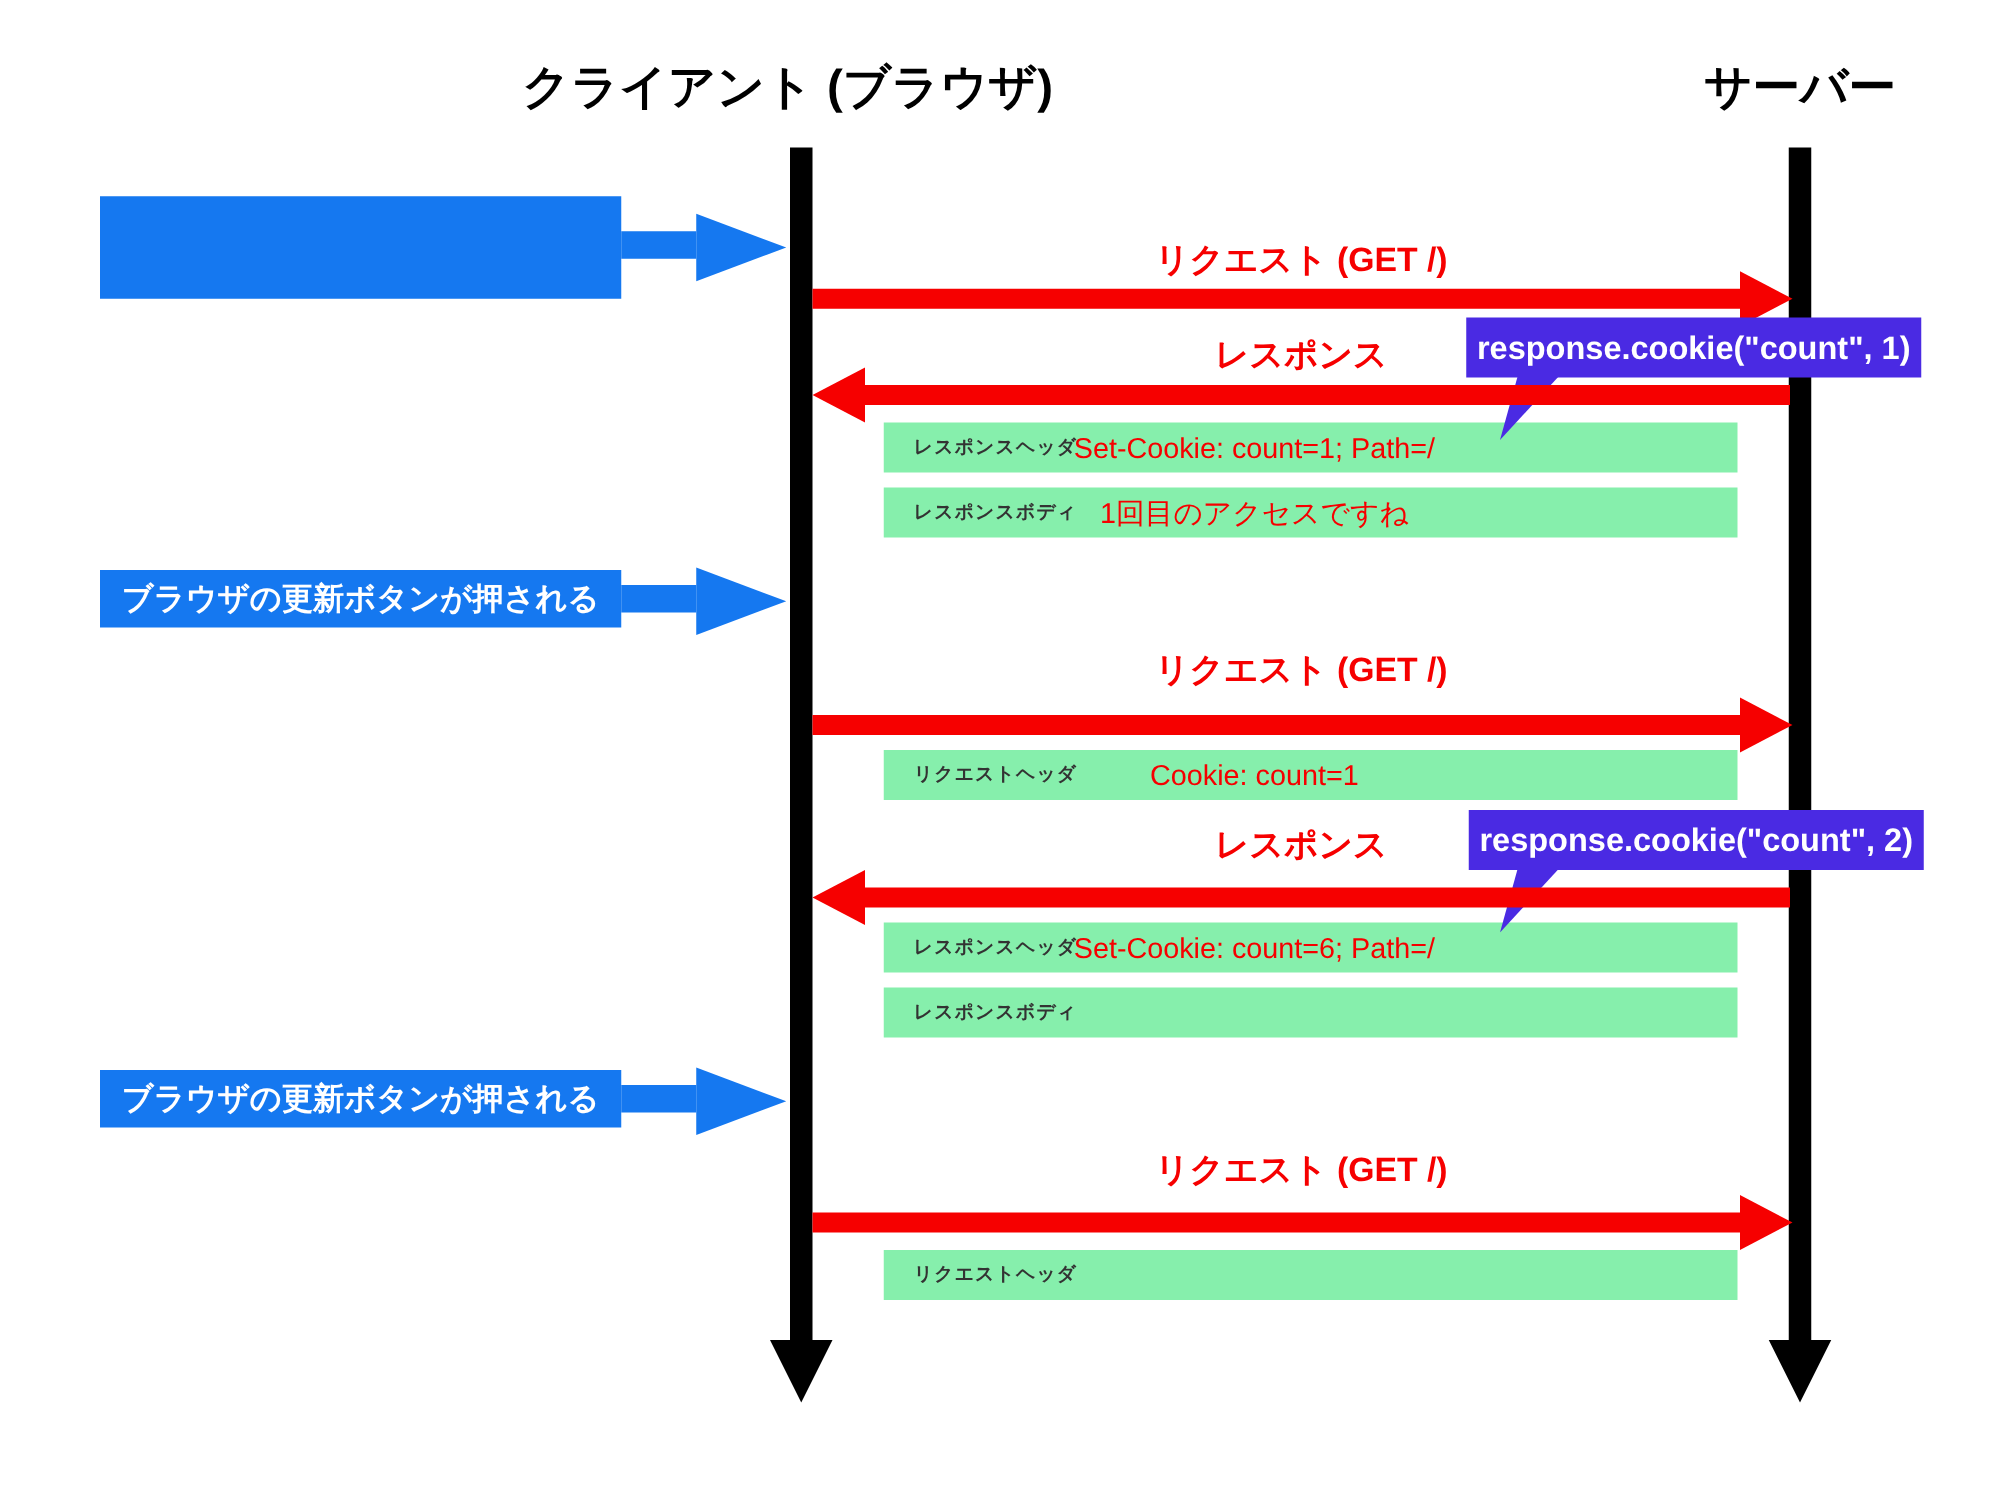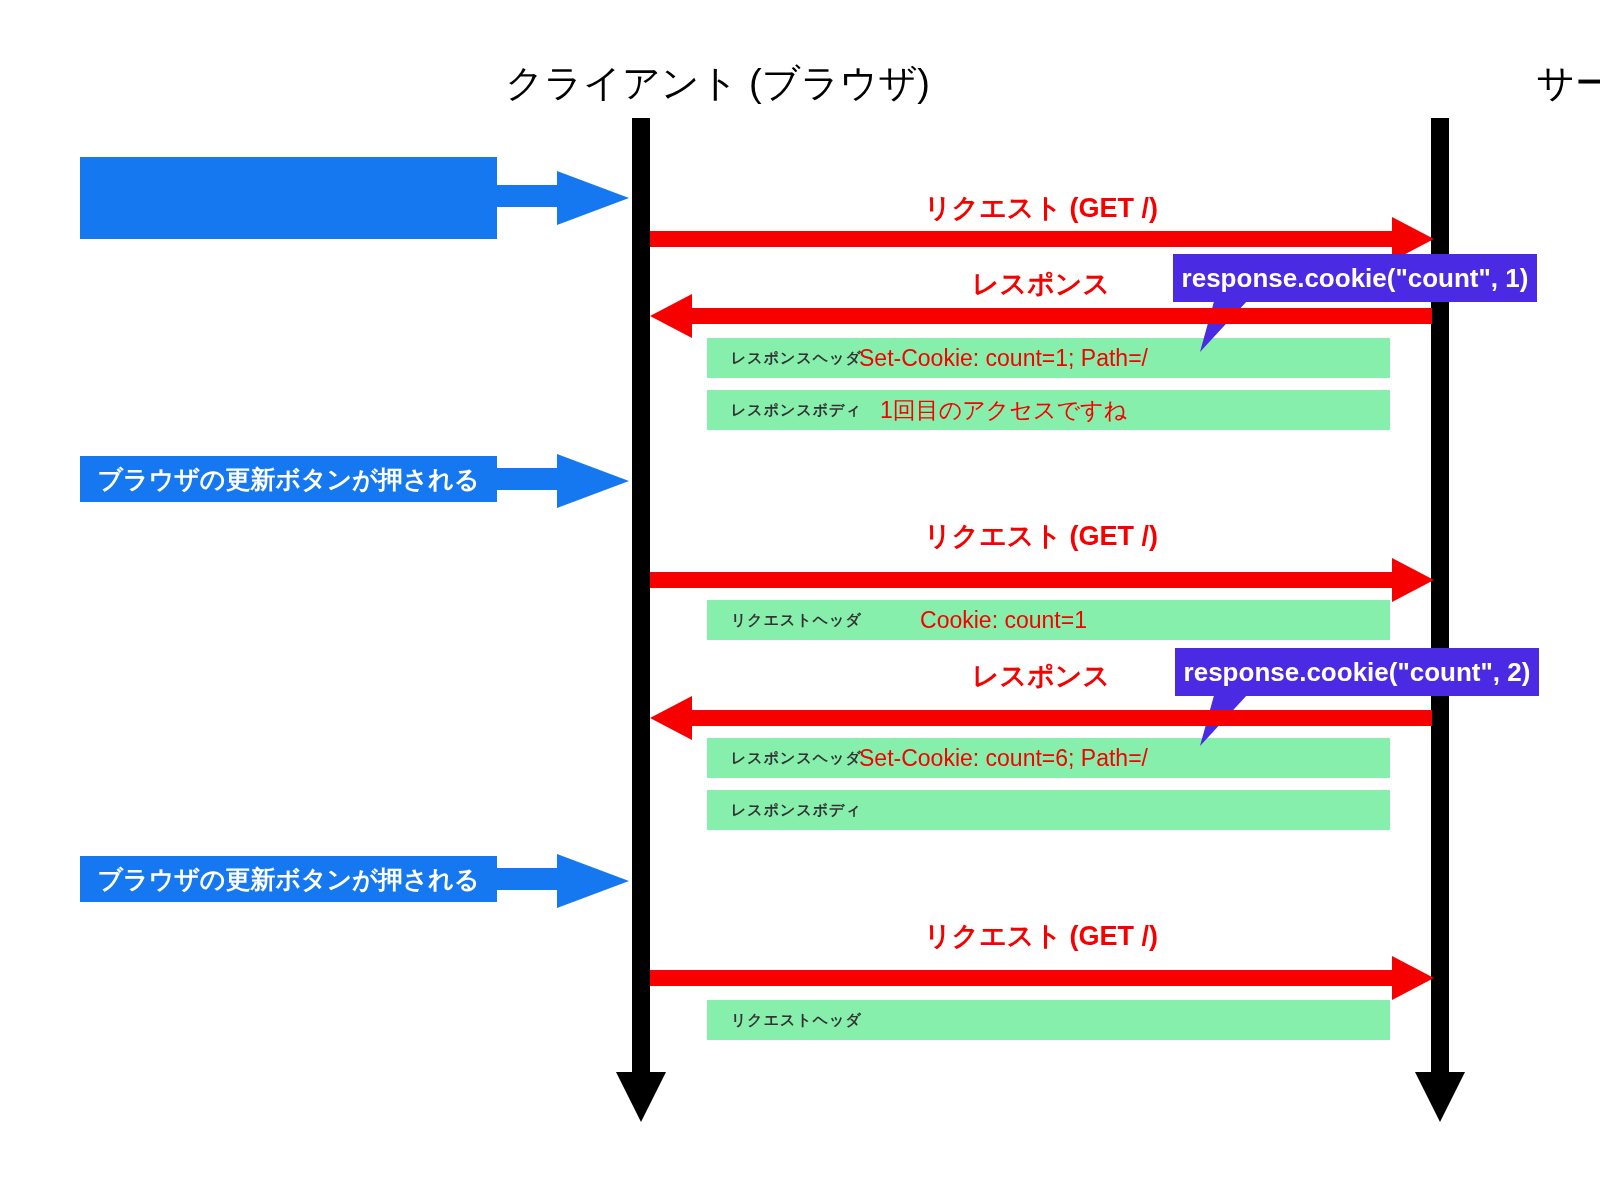--- a/index.html
+++ b/index.html
@@ -9,22 +9,22 @@
   }
   .stage{
     position:relative;
     width:1600px;height:1200px;
     background:#ffffff;
     overflow:hidden;
   }
   
   .actor-title{
     position:absolute;
-    font-size:38px;font-weight:normal;color:#000;
-    text-align:right;top:58px;
+    font-size:38px;font-weight:bold;color:#000;
+    text-align:center;top:44px;
   }
   .actor-title.client{left:330px;width:600px;}
   .actor-title.server{left:1190px;width:500px;}
   
   .lifeline{position:absolute;top:118px;width:18px;height:954px;background:#000;}
   .lifeline.client{left:632px;}
   .lifeline.server{left:1431px;}
   .lifeline-head{
     position:absolute;top:1072px;width:0;height:0;
     border-left:25px solid transparent;border-right:25px solid transparent;

